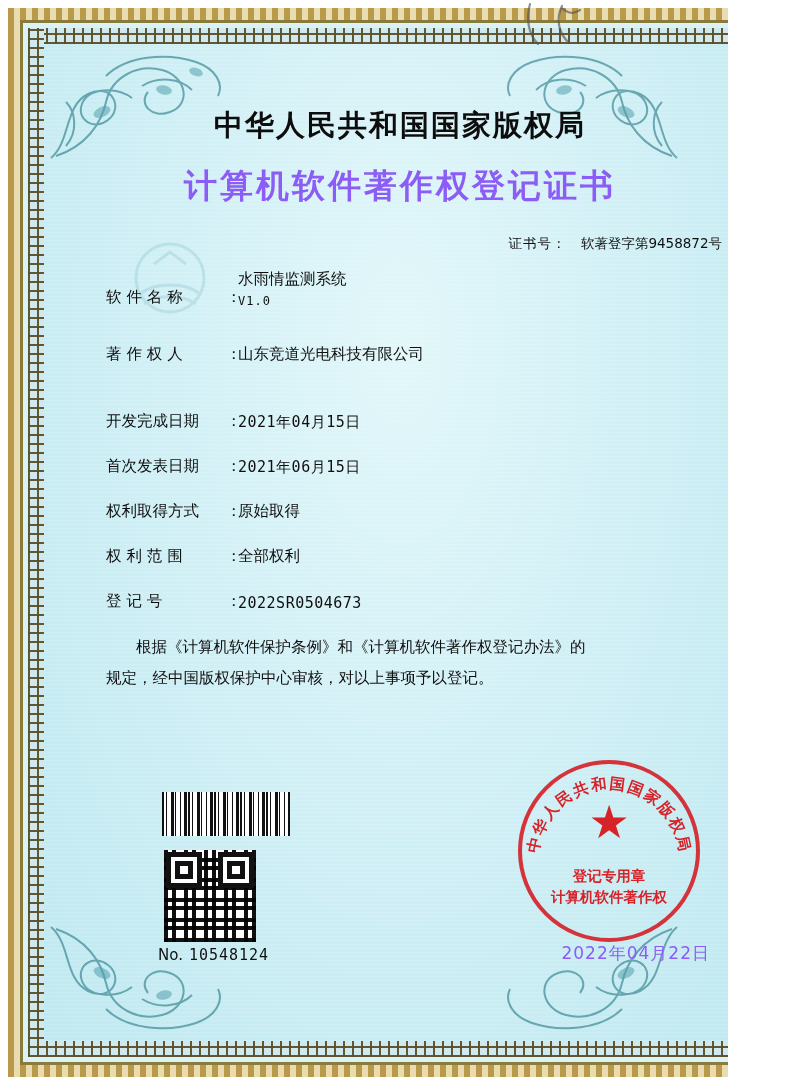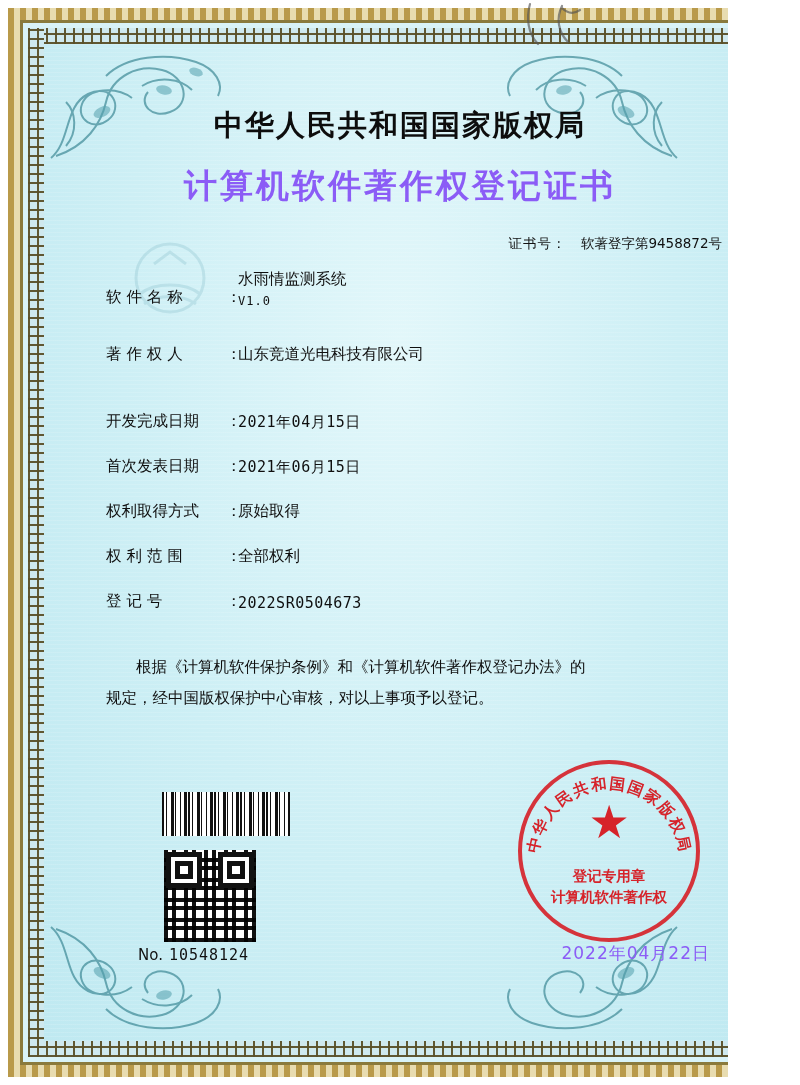--- a/index.html
+++ b/index.html
@@ -156,21 +156,21 @@
   }
 
   .gap-a { height: 36px; }
   .gap-b { height: 46px; }
 
   .field-row.spaced { margin-bottom: 24px; }
 
   .mono { font-family: "DejaVu Sans Mono", monospace; letter-spacing: 0.5px; font-size: 15px;}
 
   .statement {
-    margin-top: 40px;
+    margin-top: 20px;
     padding-left: 62px;
     padding-right: 82px;
     font-family: "DejaVu Sans", sans-serif;
     font-size: 15.5px;
     line-height: 2.0;
     color: #0f0f0f;
     text-align: justify;
   }
   .statement .indent { display: inline-block; width: 30px; }
 
@@ -201,21 +201,21 @@
     width:26px;height:26px;
     border:5px solid #111;
     background:#fff;
     box-shadow: inset 0 0 0 4px #fff, inset 0 0 0 9px #111;
   }
   .qr::before{ left:2px; top:2px; }
   .qr::after{ right:2px; top:2px; }
 
   .serial {
     position: absolute;
-    left: 94px; top: 902px;
+    left: 114px; top: 902px;
     font-family: "DejaVu Sans", sans-serif;
     font-size: 15px;
     color: #111;
   }
   .serial .num {
     font-family: "DejaVu Sans Mono", monospace;
     letter-spacing: 1px;
     margin-left: 6px;
   }
 

